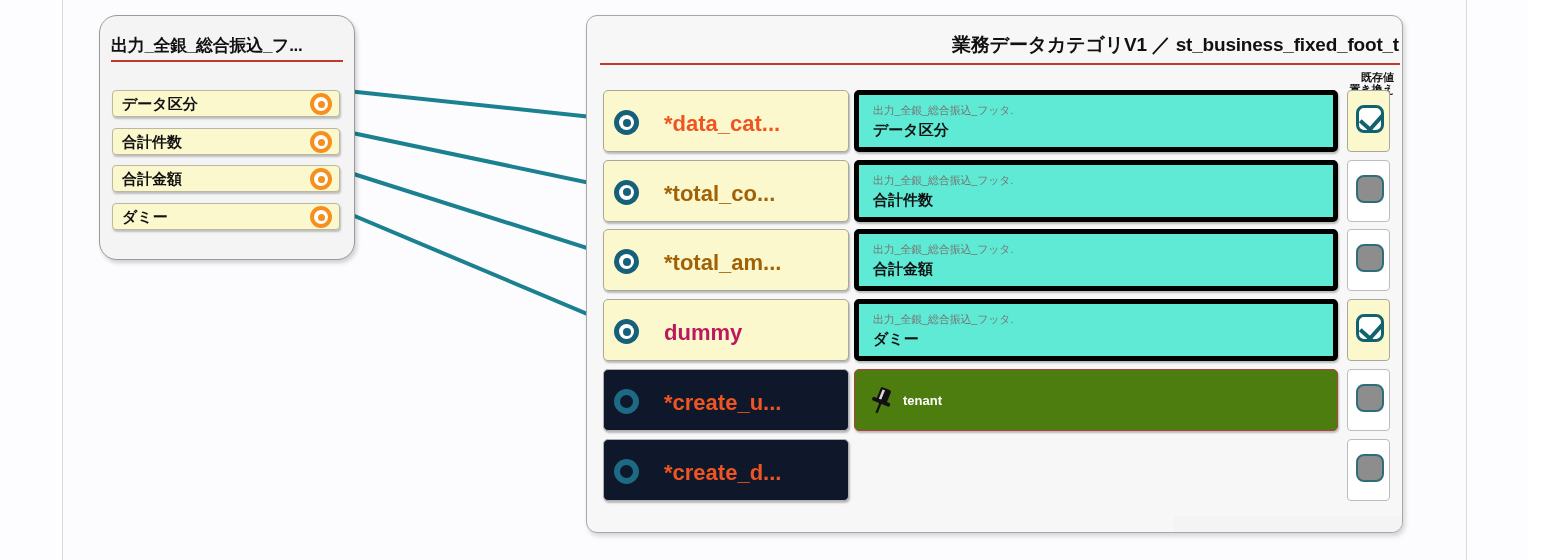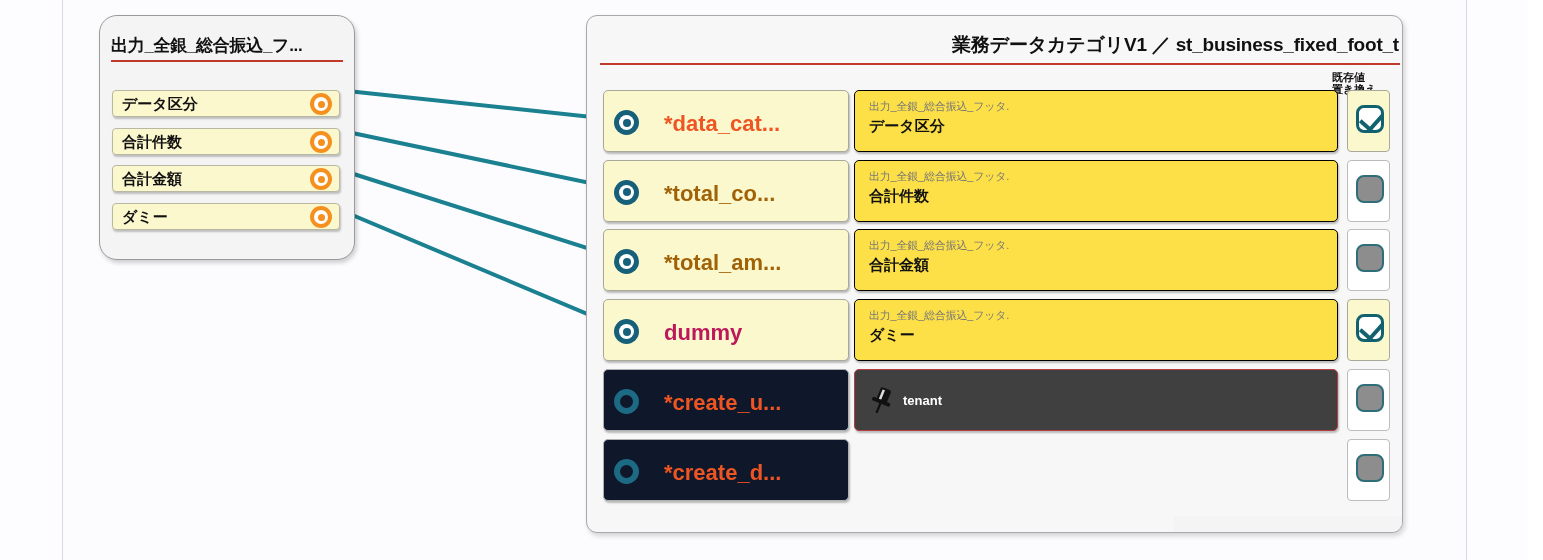--- a/index.html
+++ b/index.html
@@ -100,21 +100,21 @@
     white-space: nowrap; text-align: right;
     letter-spacing: -0.2px;
     margin-left: 12px;
   }
   .tgt-title-rule {
     position: absolute; left: 13px; top: 47px; width: 800px; height: 2px;
     background: #c0392b;
   }
   .col-head {
     position: absolute; right: 8px; top: 55px; width: 62px;
-    text-align: left; font-size: 11px; font-weight: bold; color: #111;
+    text-align: right; font-size: 11px; font-weight: bold; color: #111;
     line-height: 12px;
   }
 
   
   .row { position: absolute; left: 0; height: 66px; }
   .cell-name {
     position: absolute; left: 16px; width: 246px; height: 62px;
     border: 1px solid #a9a99a;
     border-radius: 5px;
     box-shadow: 1px 2px 2px rgba(0,0,0,0.25);
@@ -129,22 +129,22 @@
   .nm-orange { color: #ee5522; }
   .nm-dark   { color: #a16207; }
   .nm-gray   { color: #be185d; }
 
   .cell-desc {
     position: absolute; left: 267px; width: 484px; height: 62px;
     border-radius: 5px;
     box-shadow: 1px 2px 2px rgba(0,0,0,0.25);
     box-sizing: border-box;
   }
-  .cell-desc.yellow { background: #fde047; border: 1px solid #000000; }
-  .cell-desc.red    { background: #404040; border: 1px solid #b3403e; }
+  .cell-desc.yellow { background: #5eead4; border: 5px solid #000000; }
+  .cell-desc.red    { background: #4d7c0f; border: 1px solid #b3403e; }
   .desc-sub {
     position: absolute; left: 14px; top: 8px;
     font-size: 11px; color: #777; white-space: nowrap; letter-spacing: -0.2px;
   }
   .desc-main {
     position: absolute; left: 14px; top: 26px;
     font-size: 15px; font-weight: bold; color: #111; white-space: nowrap;
   }
   .desc-red-text {
     position: absolute; left: 48px; top: 23px;

